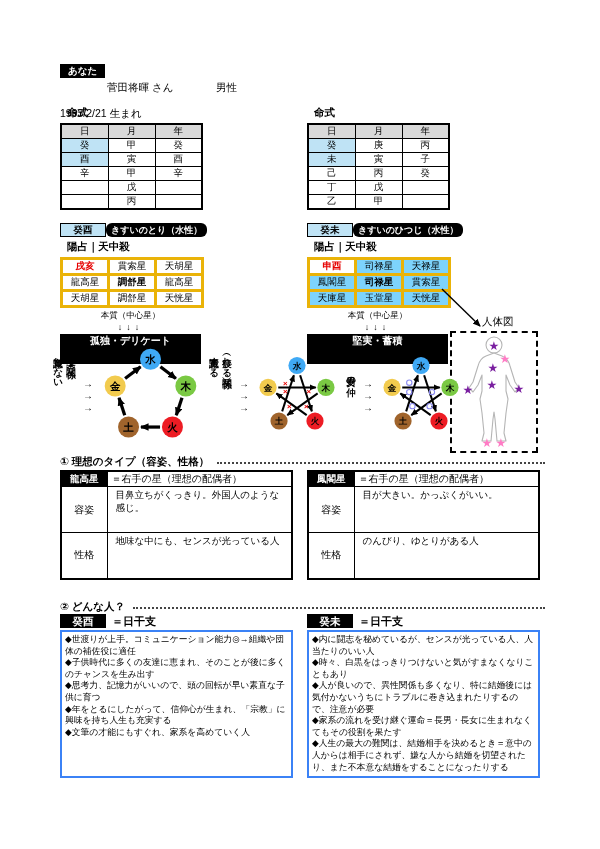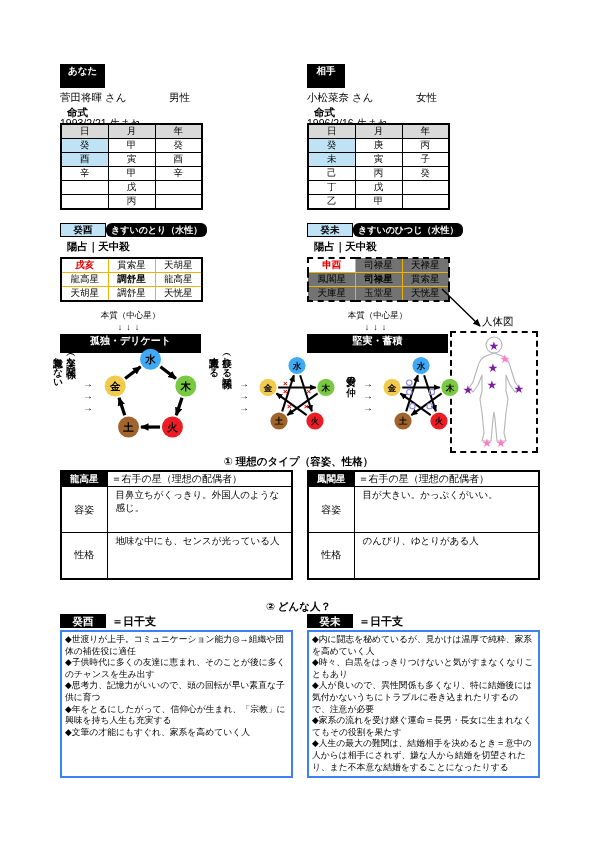--- a/index.html
+++ b/index.html
@@ -6,59 +6,59 @@
   body { background:#888; }
   .page {
     position:relative; width:600px; height:849px; background:#ffffff;
     font-family:"Liberation Sans","DejaVu Sans",sans-serif; color:#000;
     margin:0 auto; overflow:hidden;
   }
   .abs { position:absolute; }
   .title { left:60px; top:20px; font-size:13px; color:#2E9BD6; font-weight:bold; }
   .badge-black {
     display:inline-block; background:#000; color:#fff; font-weight:bold;
-    font-size:9.5px; height:24px; line-height:13px; padding:0 8px; min-width:38px; text-align:center;
+    font-size:9.5px; height:14px; line-height:13px; padding:0 8px; min-width:38px; text-align:center;
   }
-  .name-row { margin-top:3px; font-size:10.5px; }
+  .name-row { margin-top:3px; font-size:10.5px;margin-left:47px; }
   .name-row .nm { display:inline-block; width:106px; }
   .birth { font-size:10.5px; margin-top:12px; }
 
   .sec-label { font-size:10.5px; font-weight:bold; padding-left:7px; margin-bottom:3px; }
 
   table { border-collapse:collapse; }
   .mtable, .ytable { border:2px solid #000; }
   .mtable td { border:1px solid #000; width:47px; height:13px; text-align:center; font-size:9.5px; padding:0; }
   .mtable td.hd { background:#D9D9D9; }
   .mtable td.bl { background:#BFE3F5; }
 
   .pillar-row { display:flex; margin-top:13px; height:14px; }
   .pillar-kanshi { width:46px; background:#BFE3F5; border:1px solid #000; text-align:center;
     font-size:9.5px; font-weight:bold; line-height:12px; }
   .pillar-name { background:#000; color:#fff; font-weight:bold; font-size:9px; line-height:14px; padding:0 5px;border-radius:6px; }
 
-  .ytable td { border:1px solid #eab308; width:47px; height:14px; text-align:center; font-size:9.5px; padding:0; }
+  .ytable td { border:3px solid #eab308; width:47px; height:14px; text-align:center; font-size:9.5px; padding:0; }
   .ytable.pink { border:2px dashed #000; }
-  .ytable.pink td { background:#737373; }
+  .ytable.pink td { background:#7dd3fc; }
   .ytable td.first { background:#fff; color:#E60000; font-weight:bold; }
   .ytable td.cstar { font-weight:bold; }
-  .essence { width:141px; text-align:center; font-size:8.5px; margin-top:8px; }
+  .essence { width:141px; text-align:center; font-size:8.5px; margin-top:2px; }
   .downs { width:141px; text-align:center; font-size:9px; letter-spacing:4px; }
   .keyword { width:141px; background:#000; color:#fff; font-weight:bold; font-size:10px;
-    text-align:center; height:19px; line-height:14px; margin-top:2px; }
+    text-align:center; height:30px; line-height:14px; margin-top:2px; }
 
   .diagrams { left:52px; top:336px; display:flex; align-items:center; gap:5px; height:120px; }
   .vlabel { writing-mode:vertical-rl; white-space:pre-line; font-size:9.5px; font-weight:bold;
     line-height:13px; height:92px; }
   .vlabel.short { height:52px; }
   .varrows { display:flex; flex-direction:column; font-size:10px; font-weight:bold; line-height:12px; }
 
   .bodymap-label { left:482px; top:315px; font-size:10.5px; }
   .bodymap-box { left:450px; top:331px; width:88px; height:122px; border:2px dashed #000; }
 
-  .leader-row { display:flex; align-items:center;flex-direction:column; }
+  .leader-row { display:flex; align-items:center; }
   .heading { font-size:10.5px; font-weight:bold; white-space:nowrap; margin-right:8px; }
   .leader { flex:1; border-bottom:2px dotted #444; height:1px; margin-top:2px; }
 
   .ideal-table { width:233px; border:2px solid #000; table-layout:fixed; }
   .ideal-table td { border:1px solid #000; font-size:9.5px; }
   .ideal-table .ibadge { width:46px; background:#000; color:#fff; font-weight:bold; text-align:center; height:15px; }
   .ideal-table .isub { padding-left:4px; font-size:10px; }
   .ideal-table .ilabel { text-align:center; vertical-align:middle; font-size:10px; height:46px; }
   .ideal-table .itext { padding:2px 8px; vertical-align:top; line-height:1.35; }
 
@@ -76,28 +76,20 @@
 
   <div class="abs" style="left:60px; top:60px;">
     <span class="badge-black">あなた</span>
     <div class="name-row">
       <span class="nm">菅田将暉 さん</span>
       <span>男性</span>
     </div>
     <div class="birth">1993/2/21 生まれ</div>
   </div>
 
-  <div class="abs" style="left:307px; top:60px;">
-    <span class="badge-black">相手</span>
-    <div class="name-row">
-      <span class="nm">小松菜奈 さん</span>
-      <span>女性</span>
-    </div>
-    <div class="birth">1996/2/16 生まれ</div>
-  </div>
 
   <div class="abs" style="left:60px; top:106px;">
     <div class="sec-label">命式</div>
     <table class="mtable">
       <tbody>
           <tr>
         <td class="hd">日</td>
         <td class="hd">月</td>
         <td class="hd">年</td>
       </tr>
@@ -412,21 +404,21 @@
       <div class="bullet">◆文筆の才能にもすぐれ、家系を高めていく人</div>
     </div>
   </div>
 
   <div class="abs" style="left:307px; top:614px;">
     <div class="desc-head">
       <span class="badge-black">癸未</span>
       <span class="desc-sub">＝日干支</span>
     </div>
     <div class="desc-box">
-      <div class="bullet">◆内に闘志を秘めているが、見かけは温厚で純粋、家系を高めていく人</div>
+      <div class="bullet">◆内に闘志を秘めているが、センスが光っている人、人当たりのいい人</div>
       <div class="bullet">◆時々、白黒をはっきりつけないと気がすまなくなりこともあり</div>
       <div class="bullet">◆人が良いので、異性関係も多くなり、特に結婚後には気付かないうちにトラブルに巻き込まれたりするので、注意が必要</div>
       <div class="bullet">◆家系の流れを受け継ぐ運命＝長男・長女に生まれなくてもその役割を果たす</div>
       <div class="bullet">◆人生の最大の難関は、結婚相手を決めるとき＝意中の人からは相手にされず、嫌な人から結婚を切望されたり、また不本意な結婚をすることになったりする</div>
     </div>
   </div>
 
 </div>
 
 </body></html>

